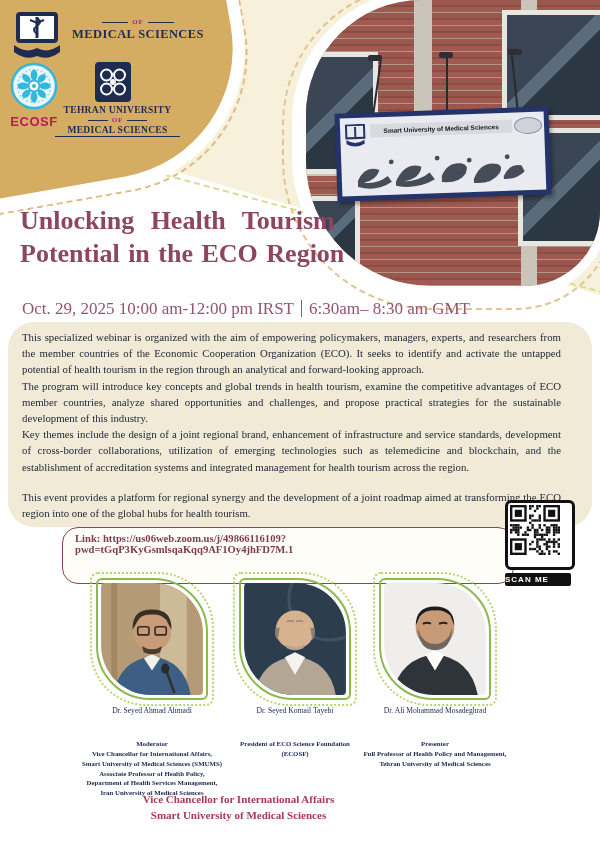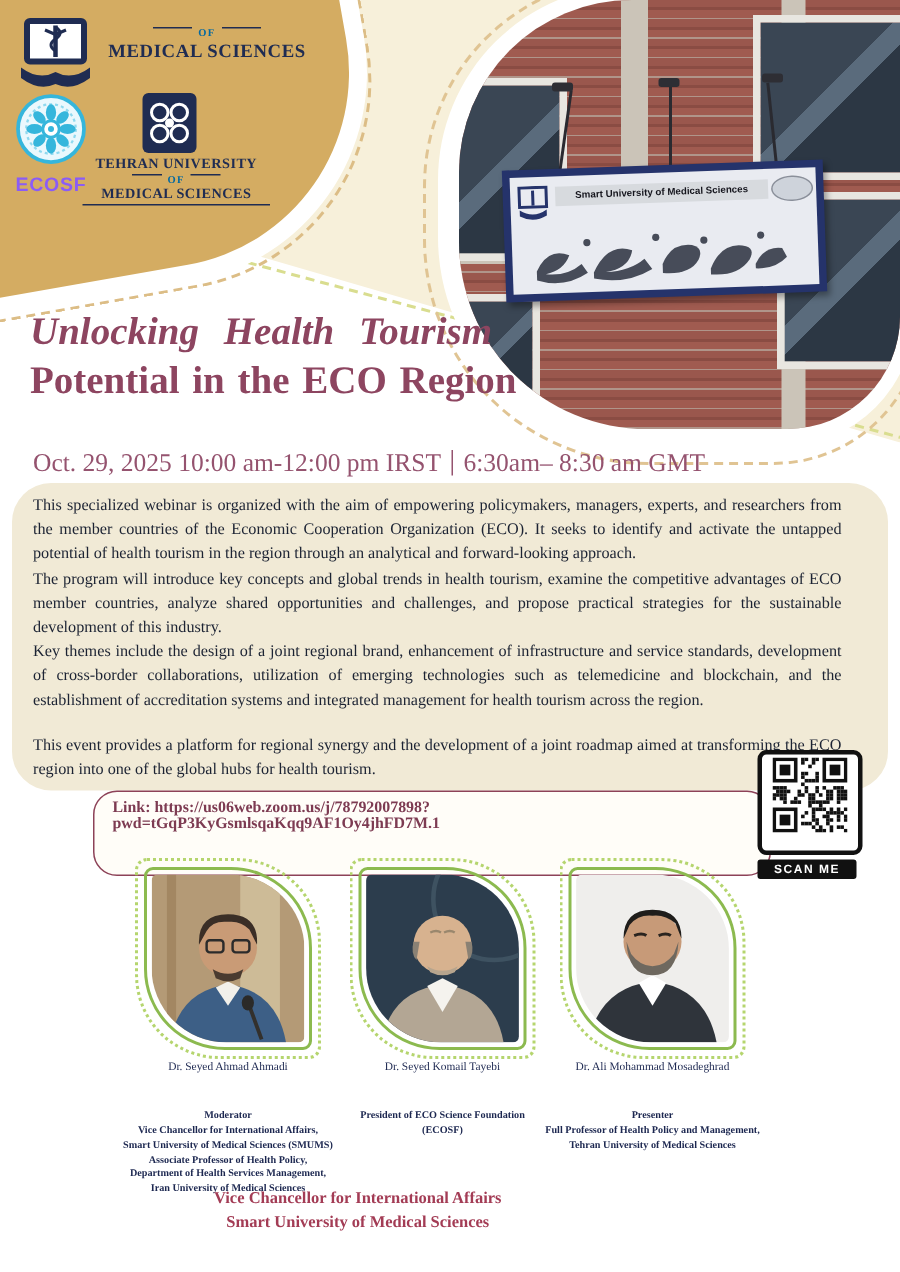--- a/index.html
+++ b/index.html
@@ -12,26 +12,26 @@
               border-top:2px dashed #d9dd8f;transform:rotate(15deg);transform-origin:left top;}
   .gold-dash{position:absolute;left:-57px;top:-70px;width:302px;height:262px;
              transform:rotate(-10deg);border:2px dashed #dcbd86;border-radius:0 0 140px 0;}
   .gold{position:absolute;left:-45px;top:-55px;width:280px;height:235px;background:#d4ac62;
         transform:rotate(-10deg);border-radius:0 0 130px 0;box-shadow:0 0 0 12px #ffffff;}
   
   .logos{position:absolute;left:0;top:0;width:260px;height:170px;z-index:5;}
   .smums-icon{position:absolute;left:10px;top:12px;}
   .smums-text{position:absolute;left:68px;top:17px;width:140px;color:#1f2c52;text-align:center;}
   .smums-text .l1{font-weight:bold;font-size:12.5px;letter-spacing:.4px;text-transform:uppercase;}
-  .of-row{display:flex;align-items:flex-start;gap:4px;justify-content:center;color:#0369a1;margin:1px 0;}
+  .of-row{display:flex;align-items:center;gap:4px;justify-content:center;color:#a21caf;margin:1px 0;}
   .of-row .rule{flex:0 0 26px;border-top:1.5px solid #1f2c52;}
   .of-row .of{font-weight:bold;font-size:7px;text-transform:uppercase;letter-spacing:1px;}
   .ecosf{position:absolute;left:8px;top:62px;width:52px;text-align:center;}
   .ecosf-label{font-family:"Liberation Sans",sans-serif;font-weight:bold;font-size:13px;
-               color:#8b5cf6;letter-spacing:.5px;margin-top:0px;}
+               color:#be185d;letter-spacing:.5px;margin-top:0px;}
   .tehran-icon{position:absolute;left:92px;top:60px;}
   .tehran-text{position:absolute;left:55px;top:105px;width:125px;color:#1f2c52;text-align:center;}
   .tehran-text .l1{font-weight:bold;font-size:9.5px;letter-spacing:.3px;text-transform:uppercase;}
   .tehran-text .und{border-top:1.2px solid #1f2c52;margin-top:1px;}
   
   .photo-dash{position:absolute;top:-16px;right:-16px;width:330px;height:322px;
               border:2px dashed #e0c493;border-radius:140px 0 100px 150px;}
   .photo-wrap{position:absolute;top:-10px;right:-10px;width:318px;height:308px;background:#fff;
               border-radius:130px 0 90px 140px;padding:0;z-index:2;}
   .photo{position:absolute;left:14px;top:10px;right:10px;bottom:12px;overflow:hidden;
@@ -46,40 +46,40 @@
   .sign-strip{position:absolute;left:30px;top:7px;right:32px;height:13px;background:#d7dade;
               display:flex;align-items:center;justify-content:center;
               font-family:"Liberation Sans",sans-serif;font-weight:bold;font-size:6.5px;color:#15151d;}
   .sign-oval{position:absolute;right:2px;top:5px;width:26px;height:15px;border-radius:50%;
              background:#ced3db;border:1px solid #8a8f9a;}
   .wire{position:absolute;width:2px;background:#2a2a30;}
   .lamp{position:absolute;width:14px;height:6px;background:#2e2e34;border-radius:2px;}
   
   .title{position:absolute;left:20px;top:204px;width:370px;color:#8d4560;font-weight:bold;
          font-size:26px;line-height:1.28;z-index:3;}
-  .title .t1{word-spacing:10px;font-style:italic;}
+  .title .t1{word-spacing:10px;}
   .title .t2{word-spacing:2px;}
   .date{position:absolute;left:22px;top:299px;width:565px;color:#95536f;font-weight:normal;
         font-size:17px;z-index:3;white-space:nowrap;}
   .vbar{display:inline-block;width:0;height:17px;border-left:1.6px solid #95536f;
         margin:0 7px;vertical-align:-3px;}
   
   .desc{position:absolute;left:8px;top:322px;width:584px;height:205px;background:#f1ead6;
         border-radius:26px;z-index:1;}
   .desc-inner{padding:7px 31px 0 14px;color:#1c2333;font-size:10.8px;line-height:1.5;
               text-align:justify;}
   .desc-inner p{margin:0;}
   .desc-inner p.gap{margin-top:14px;}
   
   .meet{position:absolute;left:62px;top:527px;width:428px;height:50px;border:1.6px solid #8d4258;
         border-radius:16px;background:#fffdf8;z-index:3;padding:5px 10px 0 12px;color:#7d3b52;
         font-size:10.6px;font-weight:bold;}
   .meet .row2{margin-top:5px;display:flex;gap:26px;}
   
-  .qr-box{position:absolute;left:505px;top:500px;z-index:4;width:66px;text-align:center;}
+  .qr-box{position:absolute;left:505px;top:500px;z-index:4;width:66px;text-align:left;}
   .qr-frame{width:60px;height:60px;border:3px solid #111;border-radius:6px;background:#fff;
             padding:2px;margin:0 auto;}
   .scanme{margin-top:3px;background:#111;color:#fff;font-family:"Liberation Sans",sans-serif;
           font-weight:bold;font-size:8px;letter-spacing:1px;padding:2px 0;border-radius:2px;}
   
   .frame{position:absolute;width:112px;height:122px;z-index:3;}
   .frame .dots{position:absolute;inset:-6px;border:2px dotted #b5d56e;border-radius:8px 56px 8px 56px;}
   .frame .line{position:absolute;inset:0;border:2px solid #8cba4f;border-radius:6px 54px 6px 54px;}
   .frame .pic{position:absolute;inset:5px;border-radius:4px 50px 4px 50px;overflow:hidden;}
   .sp-text{position:absolute;z-index:3;text-align:center;color:#1c2750;}
@@ -211,21 +211,21 @@
   <div class="desc">
     <div class="desc-inner">
       <p>This specialized webinar is organized with the aim of empowering policymakers, managers, experts, and researchers from the member countries of the Economic Cooperation Organization (ECO). It seeks to identify and activate the untapped potential of health tourism in the region through an analytical and forward-looking approach.</p>
       <p>The program will introduce key concepts and global trends in health tourism, examine the competitive advantages of ECO member countries, analyze shared opportunities and challenges, and propose practical strategies for the sustainable development of this industry.</p>
       <p>Key themes include the design of a joint regional brand, enhancement of infrastructure and service standards, development of cross-border collaborations, utilization of emerging technologies such as telemedicine and blockchain, and the establishment of accreditation systems and integrated management for health tourism across the region.</p>
       <p class="gap">This event provides a platform for regional synergy and the development of a joint roadmap aimed at transforming the ECO region into one of the global hubs for health tourism.</p>
     </div>
   </div>
 
   <div class="meet">
-    <div>Link: https://us06web.zoom.us/j/78792007898?pwd=tGqP3KyGsmlsqaKqq9AF1Oy4jhFD7M.1</div>
+    <div>Link: https://us06web.zoom.us/j/49866116109?pwd=tGqP3KyGsmlsqaKqq9AF1Oy4jhFD7M.1</div>
   </div>
 
   <div class="qr-box">
     <div class="qr-frame"><svg id="qr" width="50" height="50" viewBox="0 0 21 21">
           <rect x="8" y="0" width="1" height="1" fill="#111"></rect>
           <rect x="9" y="0" width="1" height="1" fill="#111"></rect>
           <rect x="11" y="0" width="1" height="1" fill="#111"></rect>
           <rect x="12" y="0" width="1" height="1" fill="#111"></rect>
           <rect x="8" y="1" width="1" height="1" fill="#111"></rect>
           <rect x="11" y="1" width="1" height="1" fill="#111"></rect>

